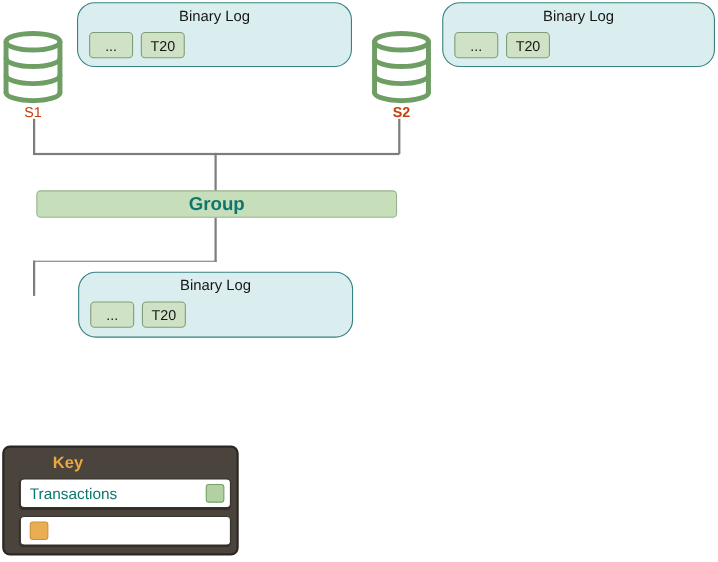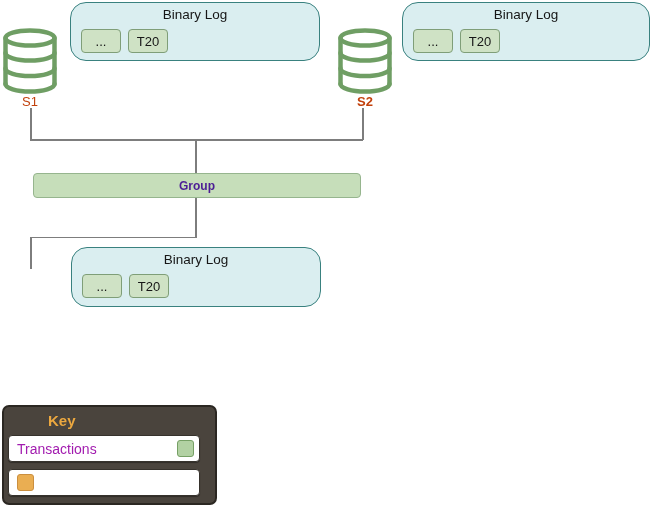--- a/index.html
+++ b/index.html
@@ -45,21 +45,21 @@
   .binlog-3 { left:71px;  top:247px; width:250px; height:60px; }
 
   
   .group-box {
     position:absolute;
     left:33px; top:173px; width:328px; height:25px;
     background: var(--group-fill);
     border:1.5px solid var(--group-border);
     border-radius:4px;
     display:flex; align-items:center; justify-content:center;
-    font-size:12px; font-weight:bold; color:#4c1d95;
+    font-size:17px; font-weight:bold; color:#0f766e;
   }
 
   
   .line { position:absolute; background: var(--line-color); }
   .l-s1-down   { left:30px;  top:108px; width:1.5px; height:32px; }
   .l-s2-down   { left:362px; top:108px; width:1.5px; height:32px; }
   .l-horiz-top { left:30px;  top:139px; width:333px; height:1.5px; }
   .l-mid-down1 { left:195px; top:139px; width:1.5px; height:35px; }
   .l-mid-down2 { left:195px; top:198px; width:1.5px; height:40px; }
   .l-horiz-bot { left:30px;  top:236.5px; width:167px; height:1.5px; }
@@ -75,27 +75,27 @@
   }
   .key-title {
     color: var(--key-title-color);
     font-weight:bold;
     font-size:15px;
     padding:5px 0 0 10px;
     margin-left:34px;
   }
   .key-row {
     position:absolute;
-    left:4px; width:192px; height:27px;
+    left:14px; width:192px; height:27px;
     background:#ffffff;
     border:1px solid #36322c;
     border-radius:4px;
     display:flex; align-items:center; justify-content:space-between;
     padding:0 5px 0 8px;
-    font-size:14px; color:#a21caf;
+    font-size:14px; color:#0f766e;
     box-shadow:0 1px 1px rgba(0,0,0,0.35);
   }
   .key-row-1 { top:28px; }
   .key-row-2 { top:62px; }
   .swatch {
     width:17px; height:17px;
     border-radius:3px;
     border:1.5px solid transparent;
     flex:0 0 auto;
   }

